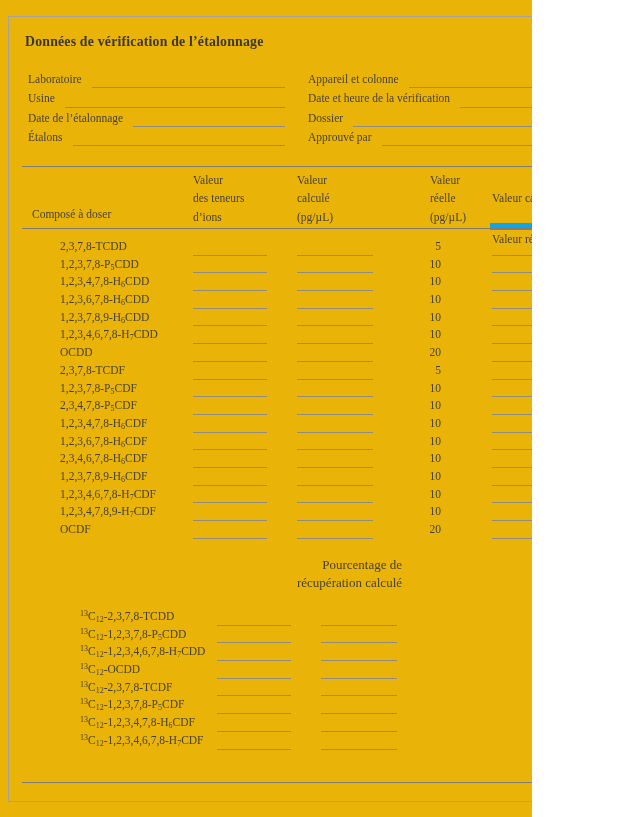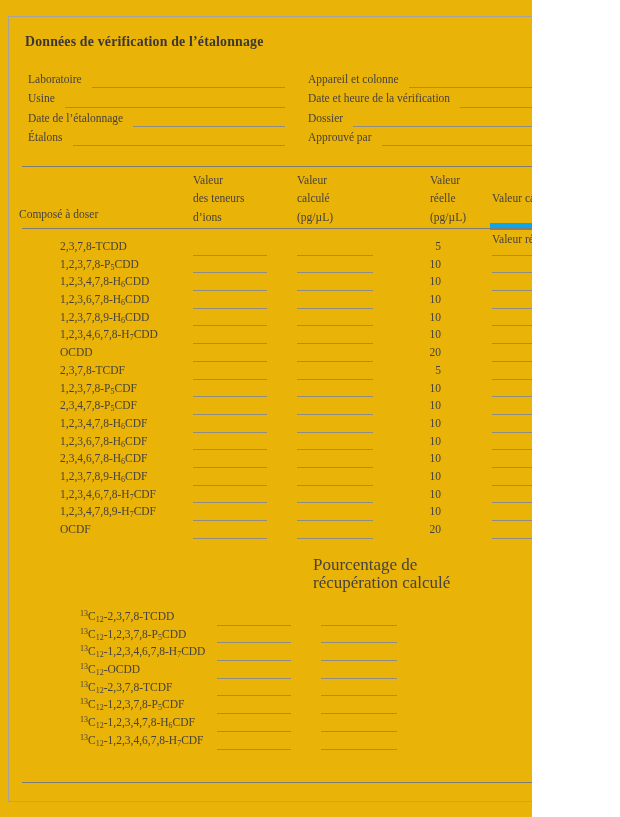--- a/index.html
+++ b/index.html
@@ -23,21 +23,21 @@
   .trow{position:relative;height:17.7px;font-size:11.5px;}
   .cname{position:absolute;left:28px;top:2px;line-height:12px;white-space:nowrap;margin-left:32px;}
   .rname{left:24px;}
   sub{font-size:8px;vertical-align:-2px;line-height:0;}
   sup{font-size:8px;vertical-align:4px;line-height:0;}
   .bline{position:absolute;bottom:0;height:0;border-bottom:1px solid #8f8b85;}
   .l-ratio{left:193px;width:74px;}
   .l-calc{left:297px;width:76px;}
   .l-frac{left:492px;width:91px;}
   .rv{position:absolute;left:396px;width:45px;top:2px;text-align:right;line-height:12px;}
-  .recovery-heading{position:absolute;left:313px;top:556px;font-size:17px;line-height:17.8px;}
+  .recovery-heading{position:absolute;left:297px;top:556px;font-size:13px;line-height:17.8px;text-align:right;}
 </style>
 </head>
 <body>
 
 <div class="canvas">
   <div class="page-border"></div>
 
   <div class="title">Données de vérification de l’étalonnage</div>
 
   <div class="form-col" id="form-left" style="left:28px;width:257px;">
@@ -72,21 +72,21 @@
         <span class="fline"></span>
       </div>
       <div class="frow">
         <span class="flabel">Approuvé par</span>
         <span class="fline"></span>
       </div>
     </div>
 
   <div class="rule" style="top:166px;"></div>
 
-  <div class="hdr" style="left:19px;top:208px;">Composé à doser</div>
+  <div class="hdr" style="left:32px;top:208px;">Composé à doser</div>
 
   <div class="hdr3" style="left:193px;">
     <div>Valeur</div>
     <div>des teneurs</div>
     <div>d’ions</div>
   </div>
 
   <div class="hdr3" style="left:297px;">
     <div>Valeur</div>
     <div>calculé</div>

